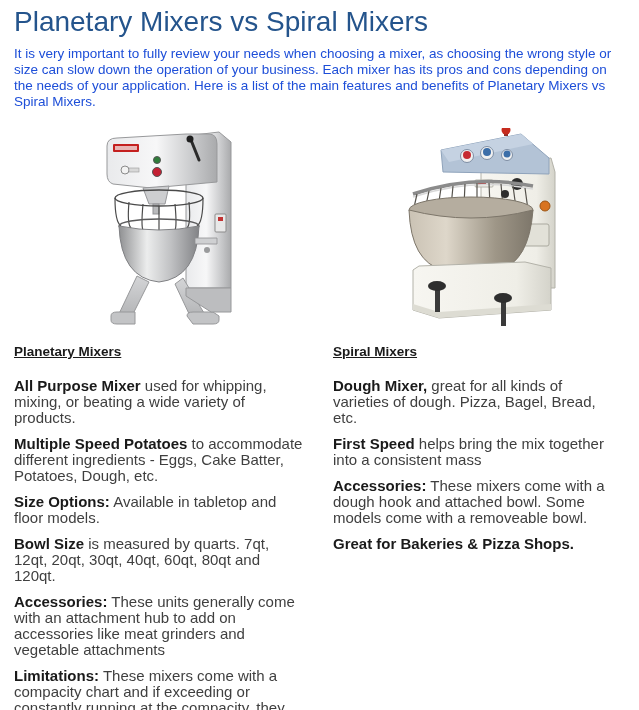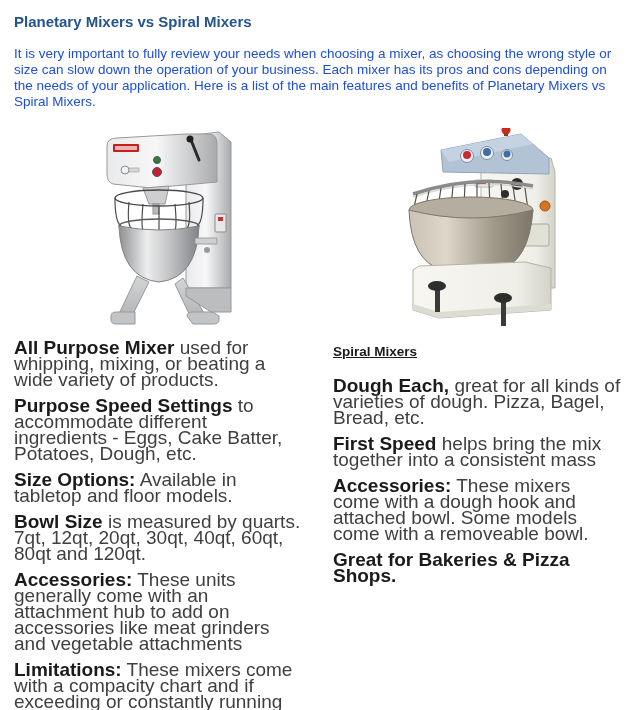--- a/index.html
+++ b/index.html
@@ -3,41 +3,41 @@
 <meta charset="utf-8">
 <style>
   html,body{margin:0;padding:0;background:#fff;}
   body{
     width:639px;height:710px;overflow:hidden;
     font-family:"Liberation Sans","DejaVu Sans",sans-serif;
     color:#3f3f3f;
   }
   .page{padding:8px 14px 0 14px;box-sizing:border-box;}
   h1.title{
-    font-size:15px;line-height:24px;font-weight:bold;
+    font-size:28px;line-height:24px;font-weight:normal;
     margin:2px 0 12px 0;letter-spacing:0;
   }
   p.intro{
     font-size:13.5px;line-height:16px;margin:0 0 14px 0;color:#1d4ed8;
   }
   .images-row{
     display:flex;height:212px;margin:0 0 4px 0;
   }
   .img-cell{
     flex:1;display:flex;align-items:center;justify-content:center;
   }
   .cols{display:flex;margin-top:2px;}
   .col-left{width:312px;box-sizing:border-box;padding-right:16px;}
   .col-right{width:299px;box-sizing:border-box;margin-left:14px;padding-right:4px;}
   h2.col-heading{
     font-size:13.5px;line-height:16px;font-weight:bold;color:#1a1a1a;
     text-decoration:underline;margin:4px 0 18px 0;
   }
   p.para{
-    font-size:19px;line-height:16px;margin:0 0 10px 0;color:#3f3f3f;
+    font-size:15px;line-height:16px;margin:0 0 10px 0;color:#3f3f3f;
   }
   p.para b{color:#1a1a1a;}
 </style>
 </head>
 <body>
 
 <div class="page">
 
   <h1 class="title" style="color:#24548C">Planetary Mixers vs Spiral Mixers</h1>
 
@@ -150,31 +150,32 @@
         <ellipse cx="54" cy="158" rx="9" ry="5" fill="#2e2e2e"></ellipse>
         <rect x="118" y="170" width="5" height="28" fill="#3a3a3a"></rect>
         <ellipse cx="120" cy="170" rx="9" ry="5" fill="#2e2e2e"></ellipse>
       </svg>
     </div>
   </div>
 
   <div class="cols">
 
     <div class="col-left">
+      <h2 class="col-heading">Planetary Mixers</h2>
       <p class="para"><b>All Purpose Mixer</b><span> used for whipping, mixing, or beating a wide variety of products.</span></p>
-      <p class="para"><b>Purpose Speed Settings</b><span> to accommodate different ingredients - Eggs, Cake Batter, Potatoes, Dough, etc.</span></p>
+      <p class="para"><b>Multiple Speed Potatoes</b><span> to accommodate different ingredients - Eggs, Cake Batter, Potatoes, Dough, etc.</span></p>
       <p class="para"><b>Size Options:</b><span> Available in tabletop and floor models.</span></p>
       <p class="para"><b>Bowl Size</b><span> is measured by quarts. 7qt, 12qt, 20qt, 30qt, 40qt, 60qt, 80qt and 120qt.</span></p>
       <p class="para"><b>Accessories:</b><span> These units generally come with an attachment hub to add on accessories like meat grinders and vegetable attachments</span></p>
       <p class="para"><b>Limitations:</b><span> These mixers come with a compacity chart and if exceeding or constantly running at the compacity, they will have a much shorter life span.</span></p>
       <p class="para"><b>Great for Restaurants, Bakeries, Cafes, Hotels and more.</b><span></span></p>
     </div>
 
     <div class="col-right">
       <h2 class="col-heading">Spiral Mixers</h2>
-      <p class="para"><b>Dough Each,</b><span> great for all kinds of varieties of dough. Pizza, Bagel, Bread, etc.</span></p>
+      <p class="para"><b>Dough Mixer,</b><span> great for all kinds of varieties of dough. Pizza, Bagel, Bread, etc.</span></p>
       <p class="para"><b>First Speed</b><span> helps bring the mix together into a consistent mass</span></p>
       <p class="para"><b>Accessories:</b><span> These mixers come with a dough hook and attached bowl. Some models come with a removeable bowl.</span></p>
       <p class="para"><b>Great for Bakeries &amp; Pizza Shops.</b><span></span></p>
     </div>
 
   </div>
 </div>
 
 </body></html>

